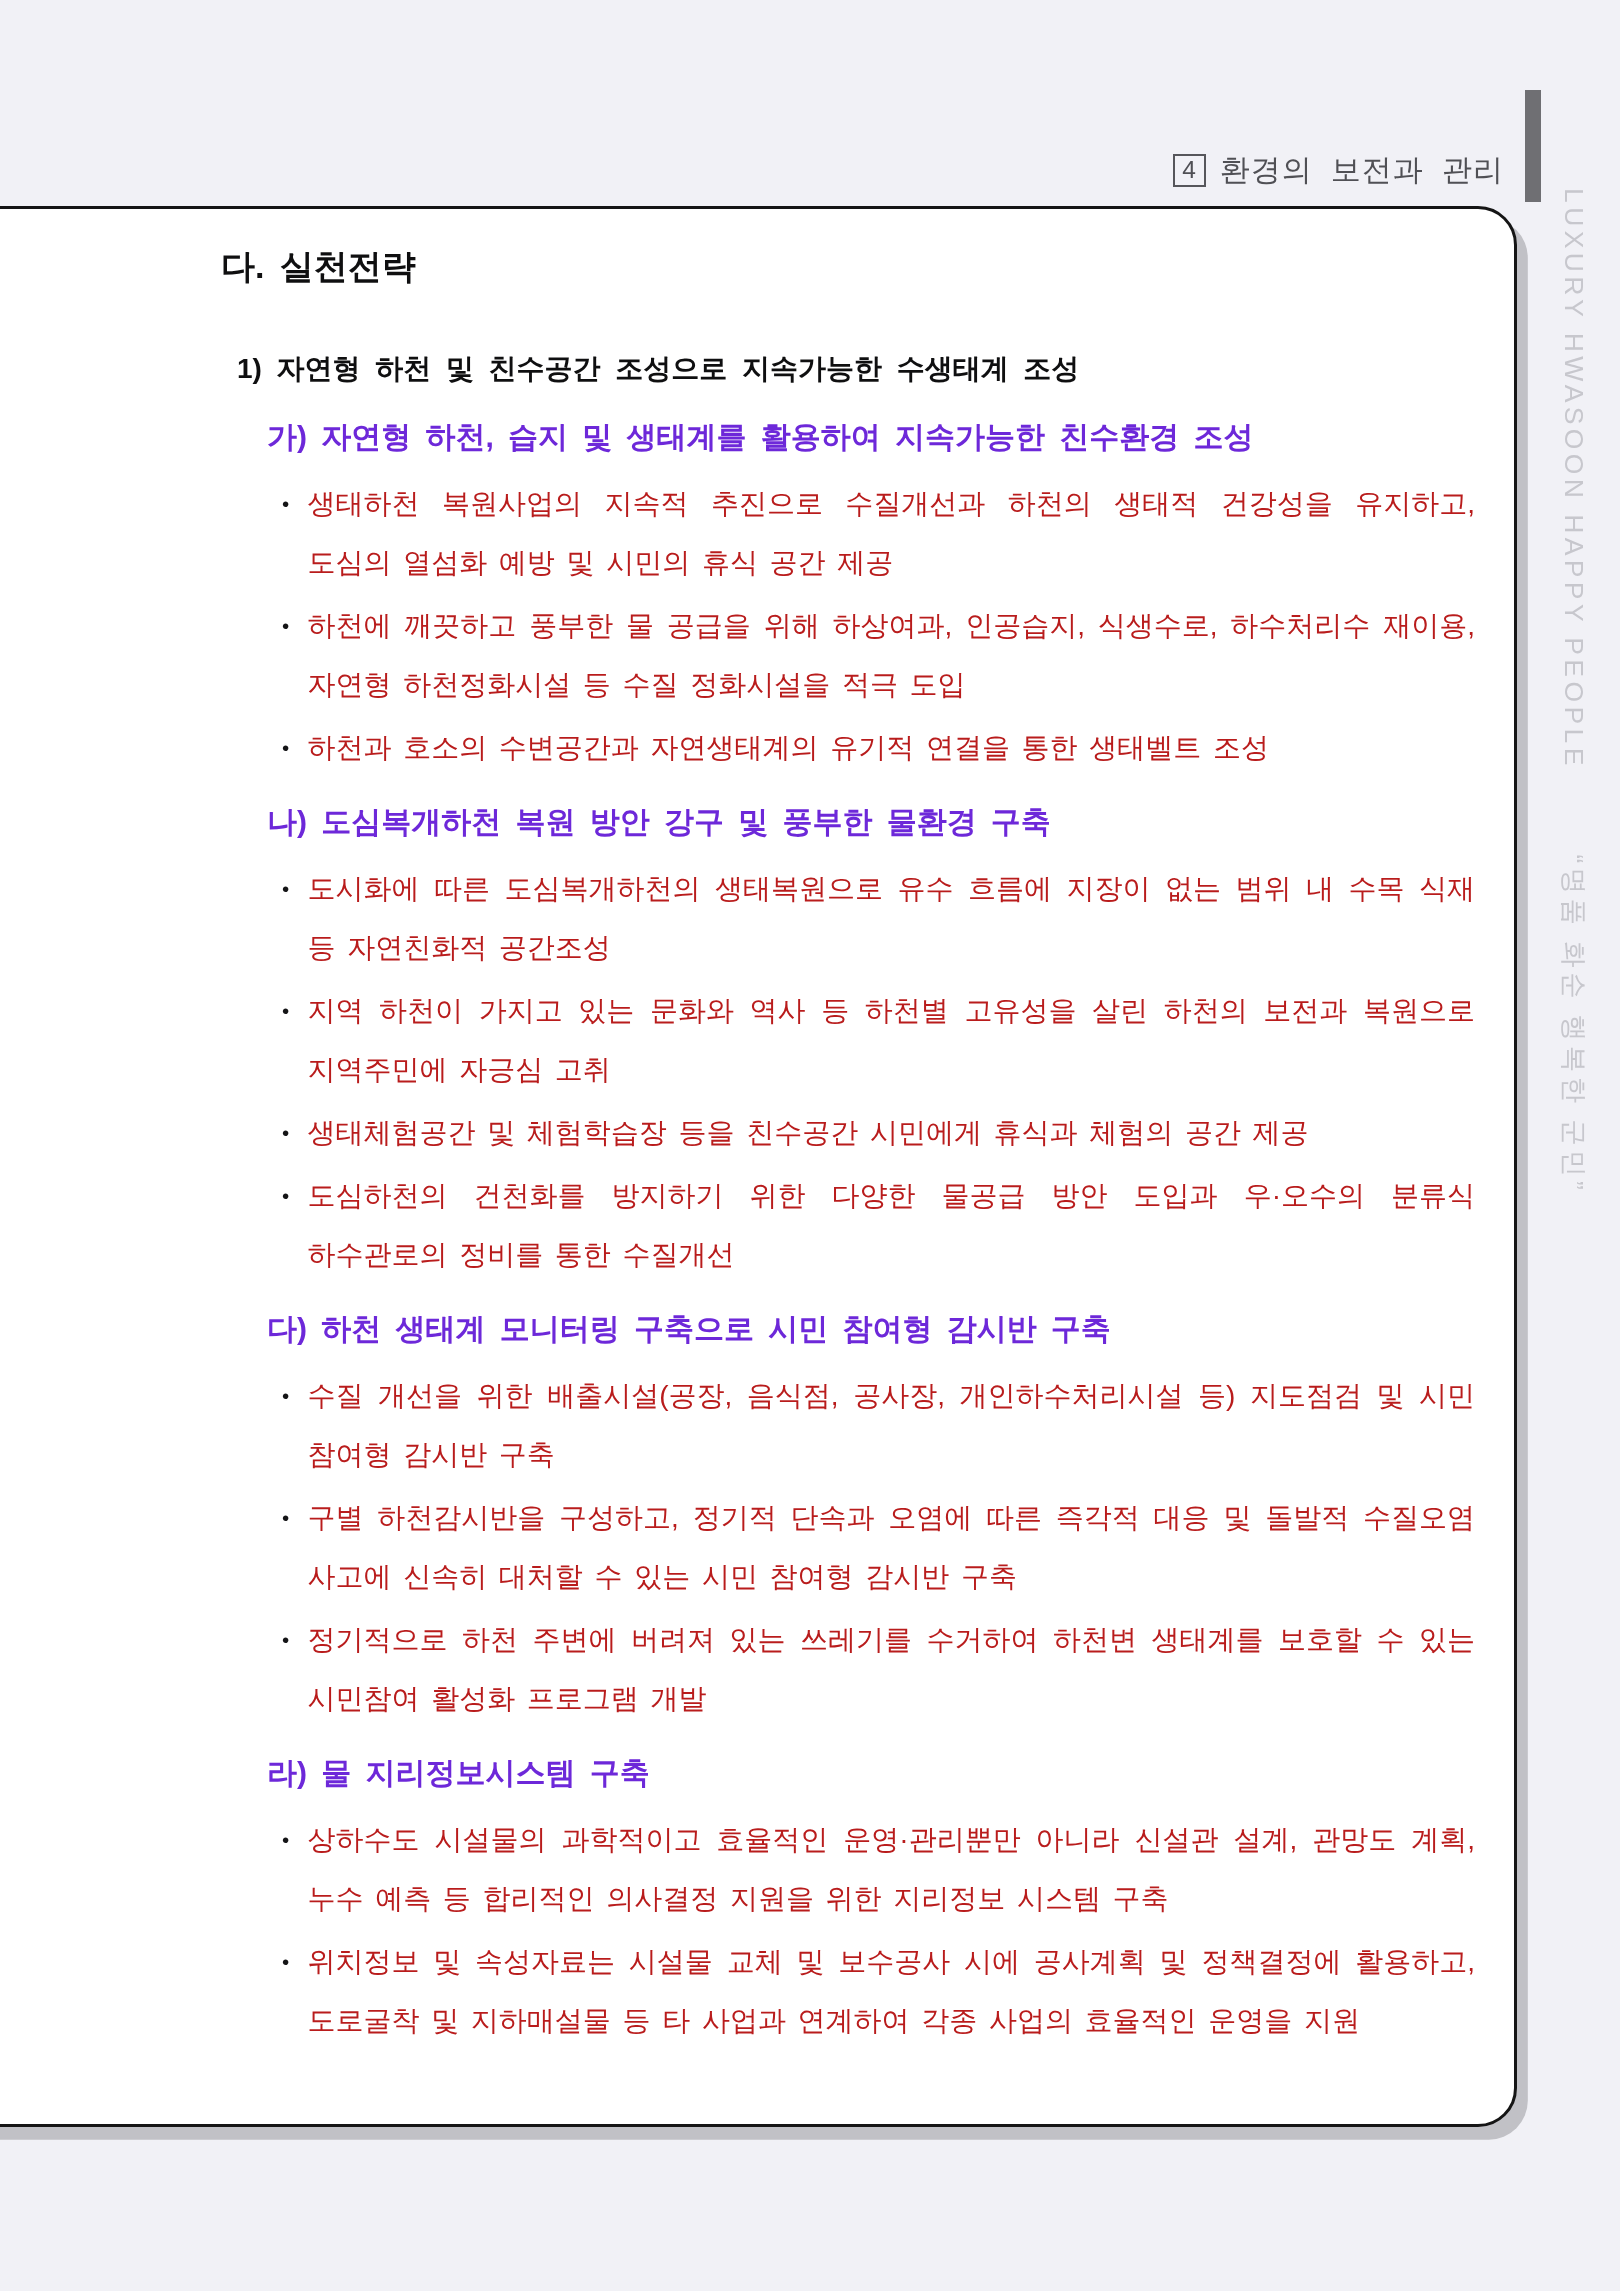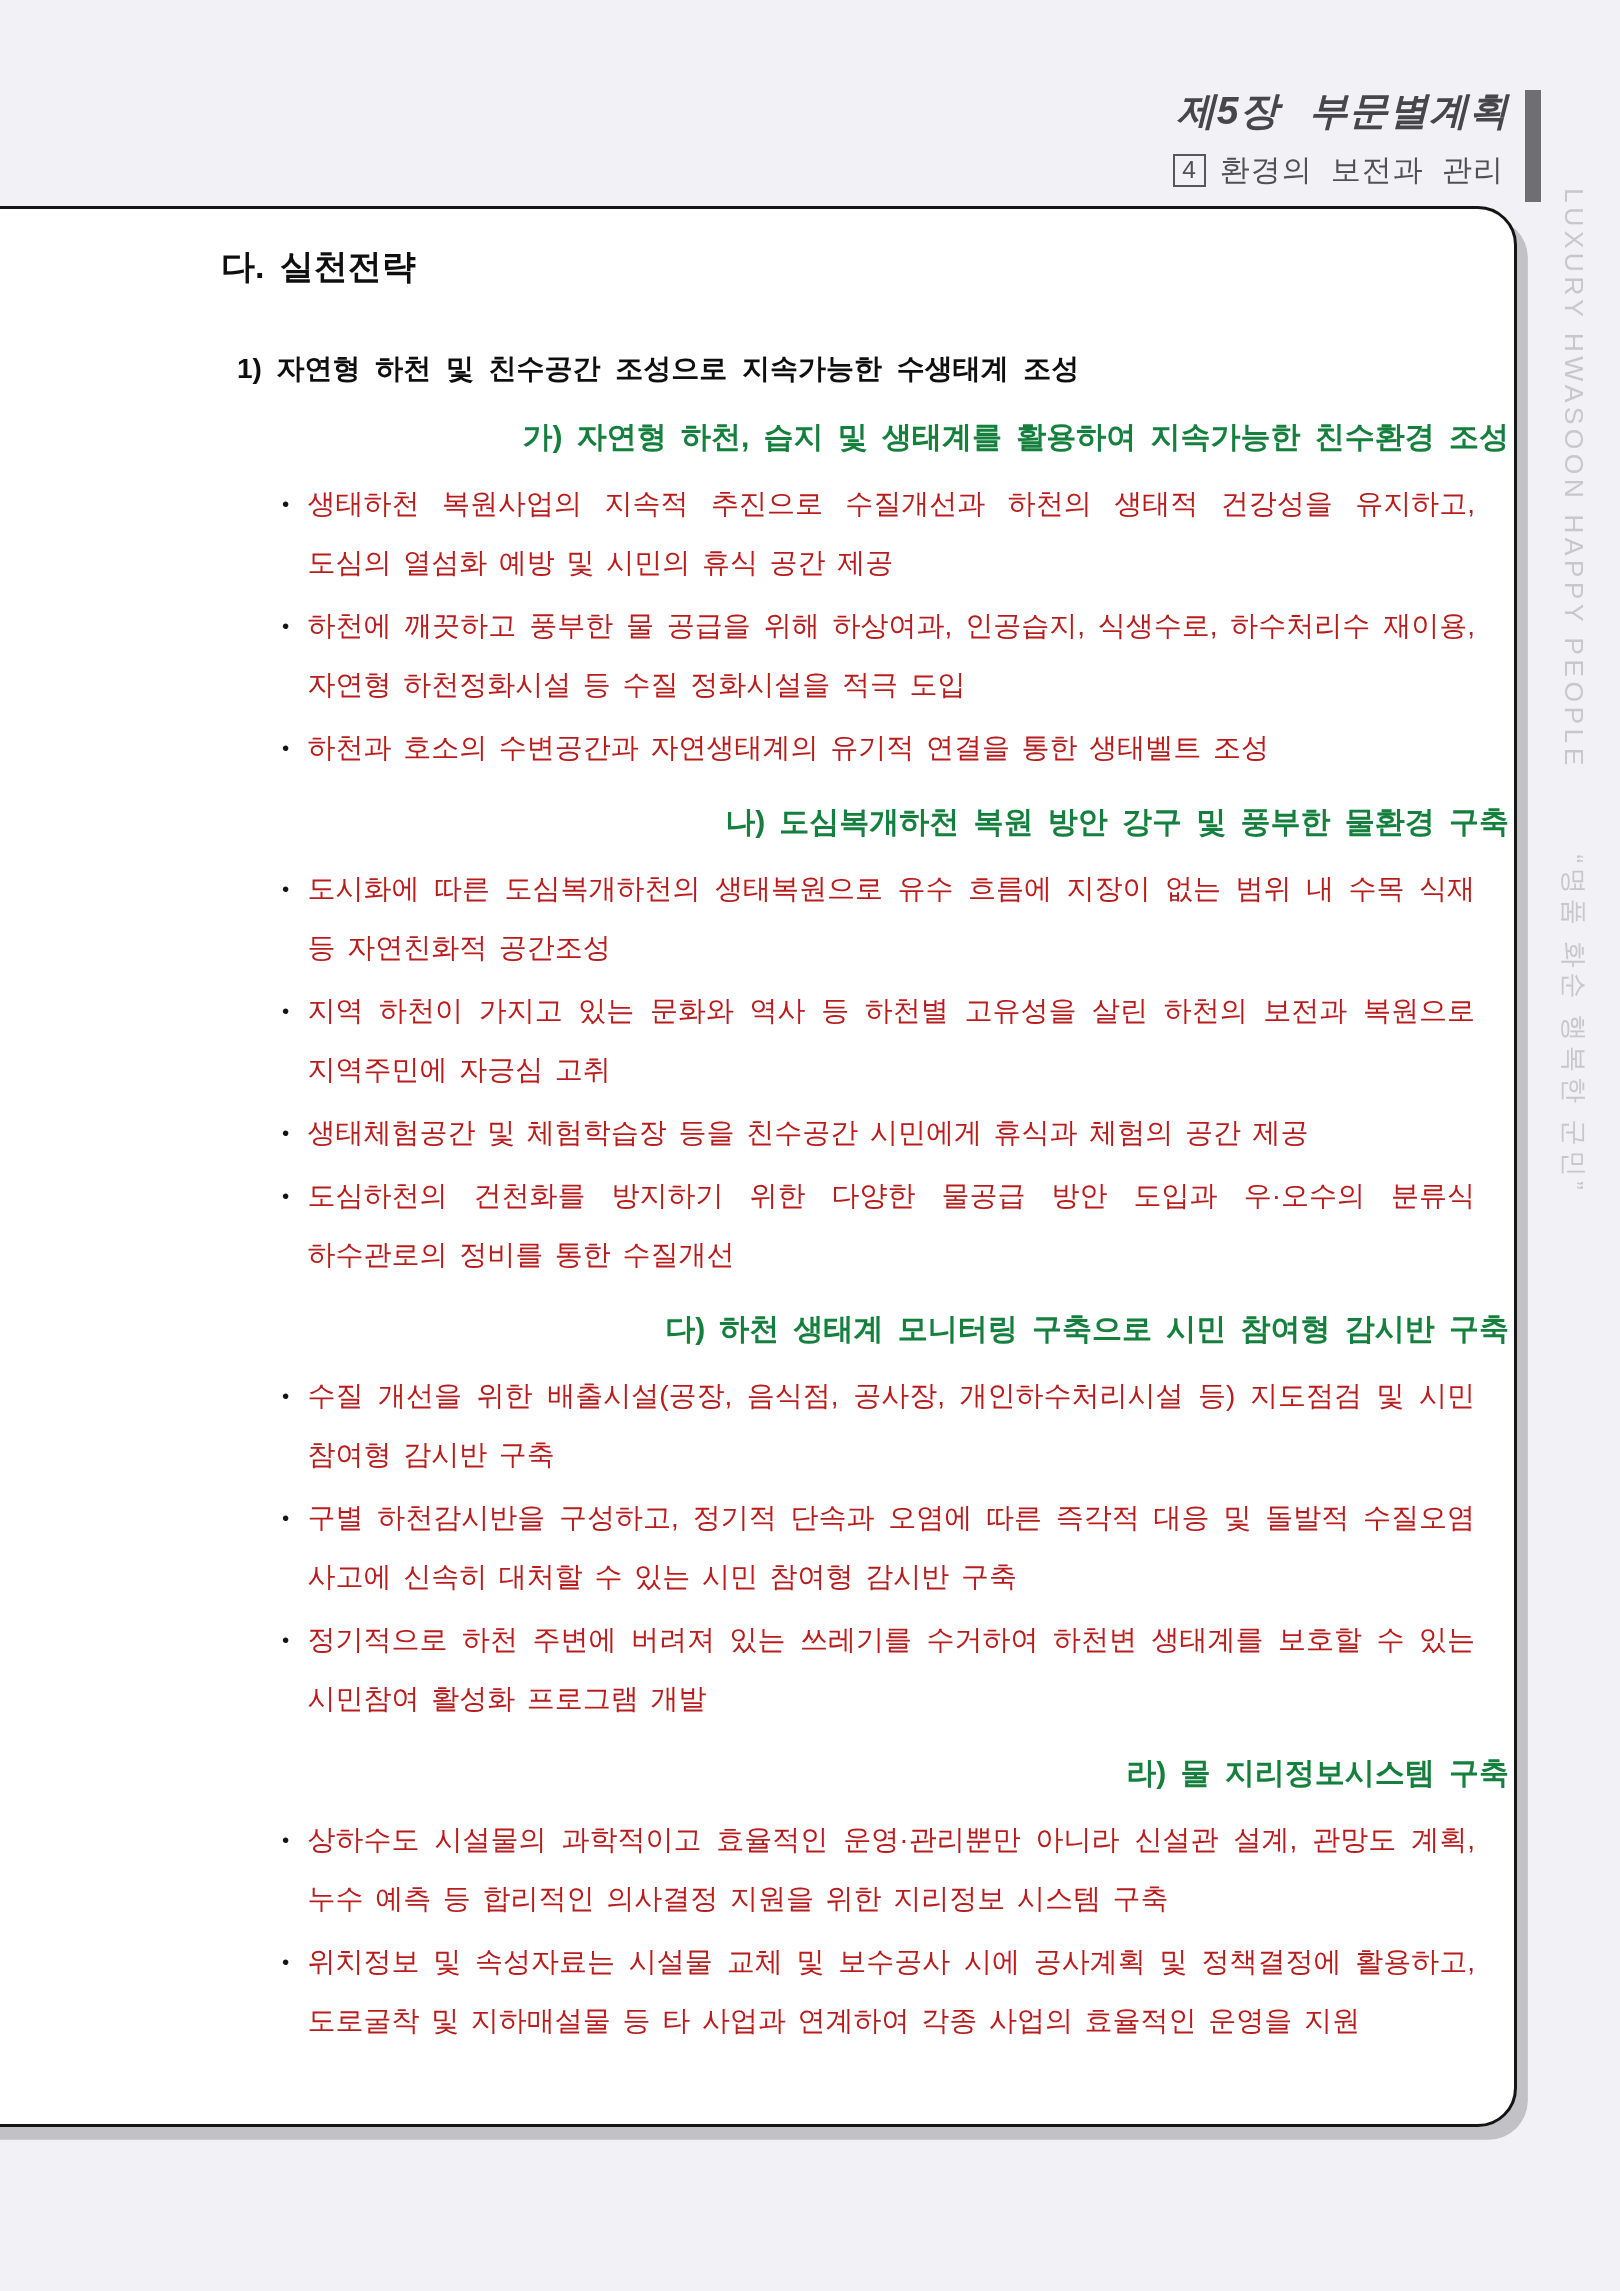--- a/index.html
+++ b/index.html
@@ -110,23 +110,22 @@
     color: #0f0f10;
     word-spacing: 6.9px;
   }
   .section-heading {
     margin-top: 21.6px;
     margin-left: 267px;
     margin-bottom: 15.7px;
     font-size: 30px;
     line-height: 45px;
     font-weight: bold;
-    color: #15803d;
+    color: #6d28d9;
     word-spacing: 5.9px;
-    text-align: right;
   }
   .bullet {
     display: flex;
     margin-left: 282px;
     width: 1193px;
     margin-bottom: 3.9px;
   }
   .bullet-marker {
     width: 25.5px;
     flex: 0 0 25.5px;
@@ -166,21 +165,20 @@
     font-size: 30px;
     font-weight: bold;
     padding: 6.9px 17.6px;
   }
 </style>
 </head>
 <body>
 
 <div class="page">
 
-  <div class="chapter-title">제5장 부문별계획</div>
   <div class="section-subtitle">
     <span class="section-number-badge">4</span>
     <span>환경의 보전과 관리</span>
   </div>
   <div class="header-accent-bar"></div>
 
   <div class="content-box"></div>
 
   <div class="vertical-slogan">
     <span>LUXURY HWASOON HAPPY PEOPLE</span>

